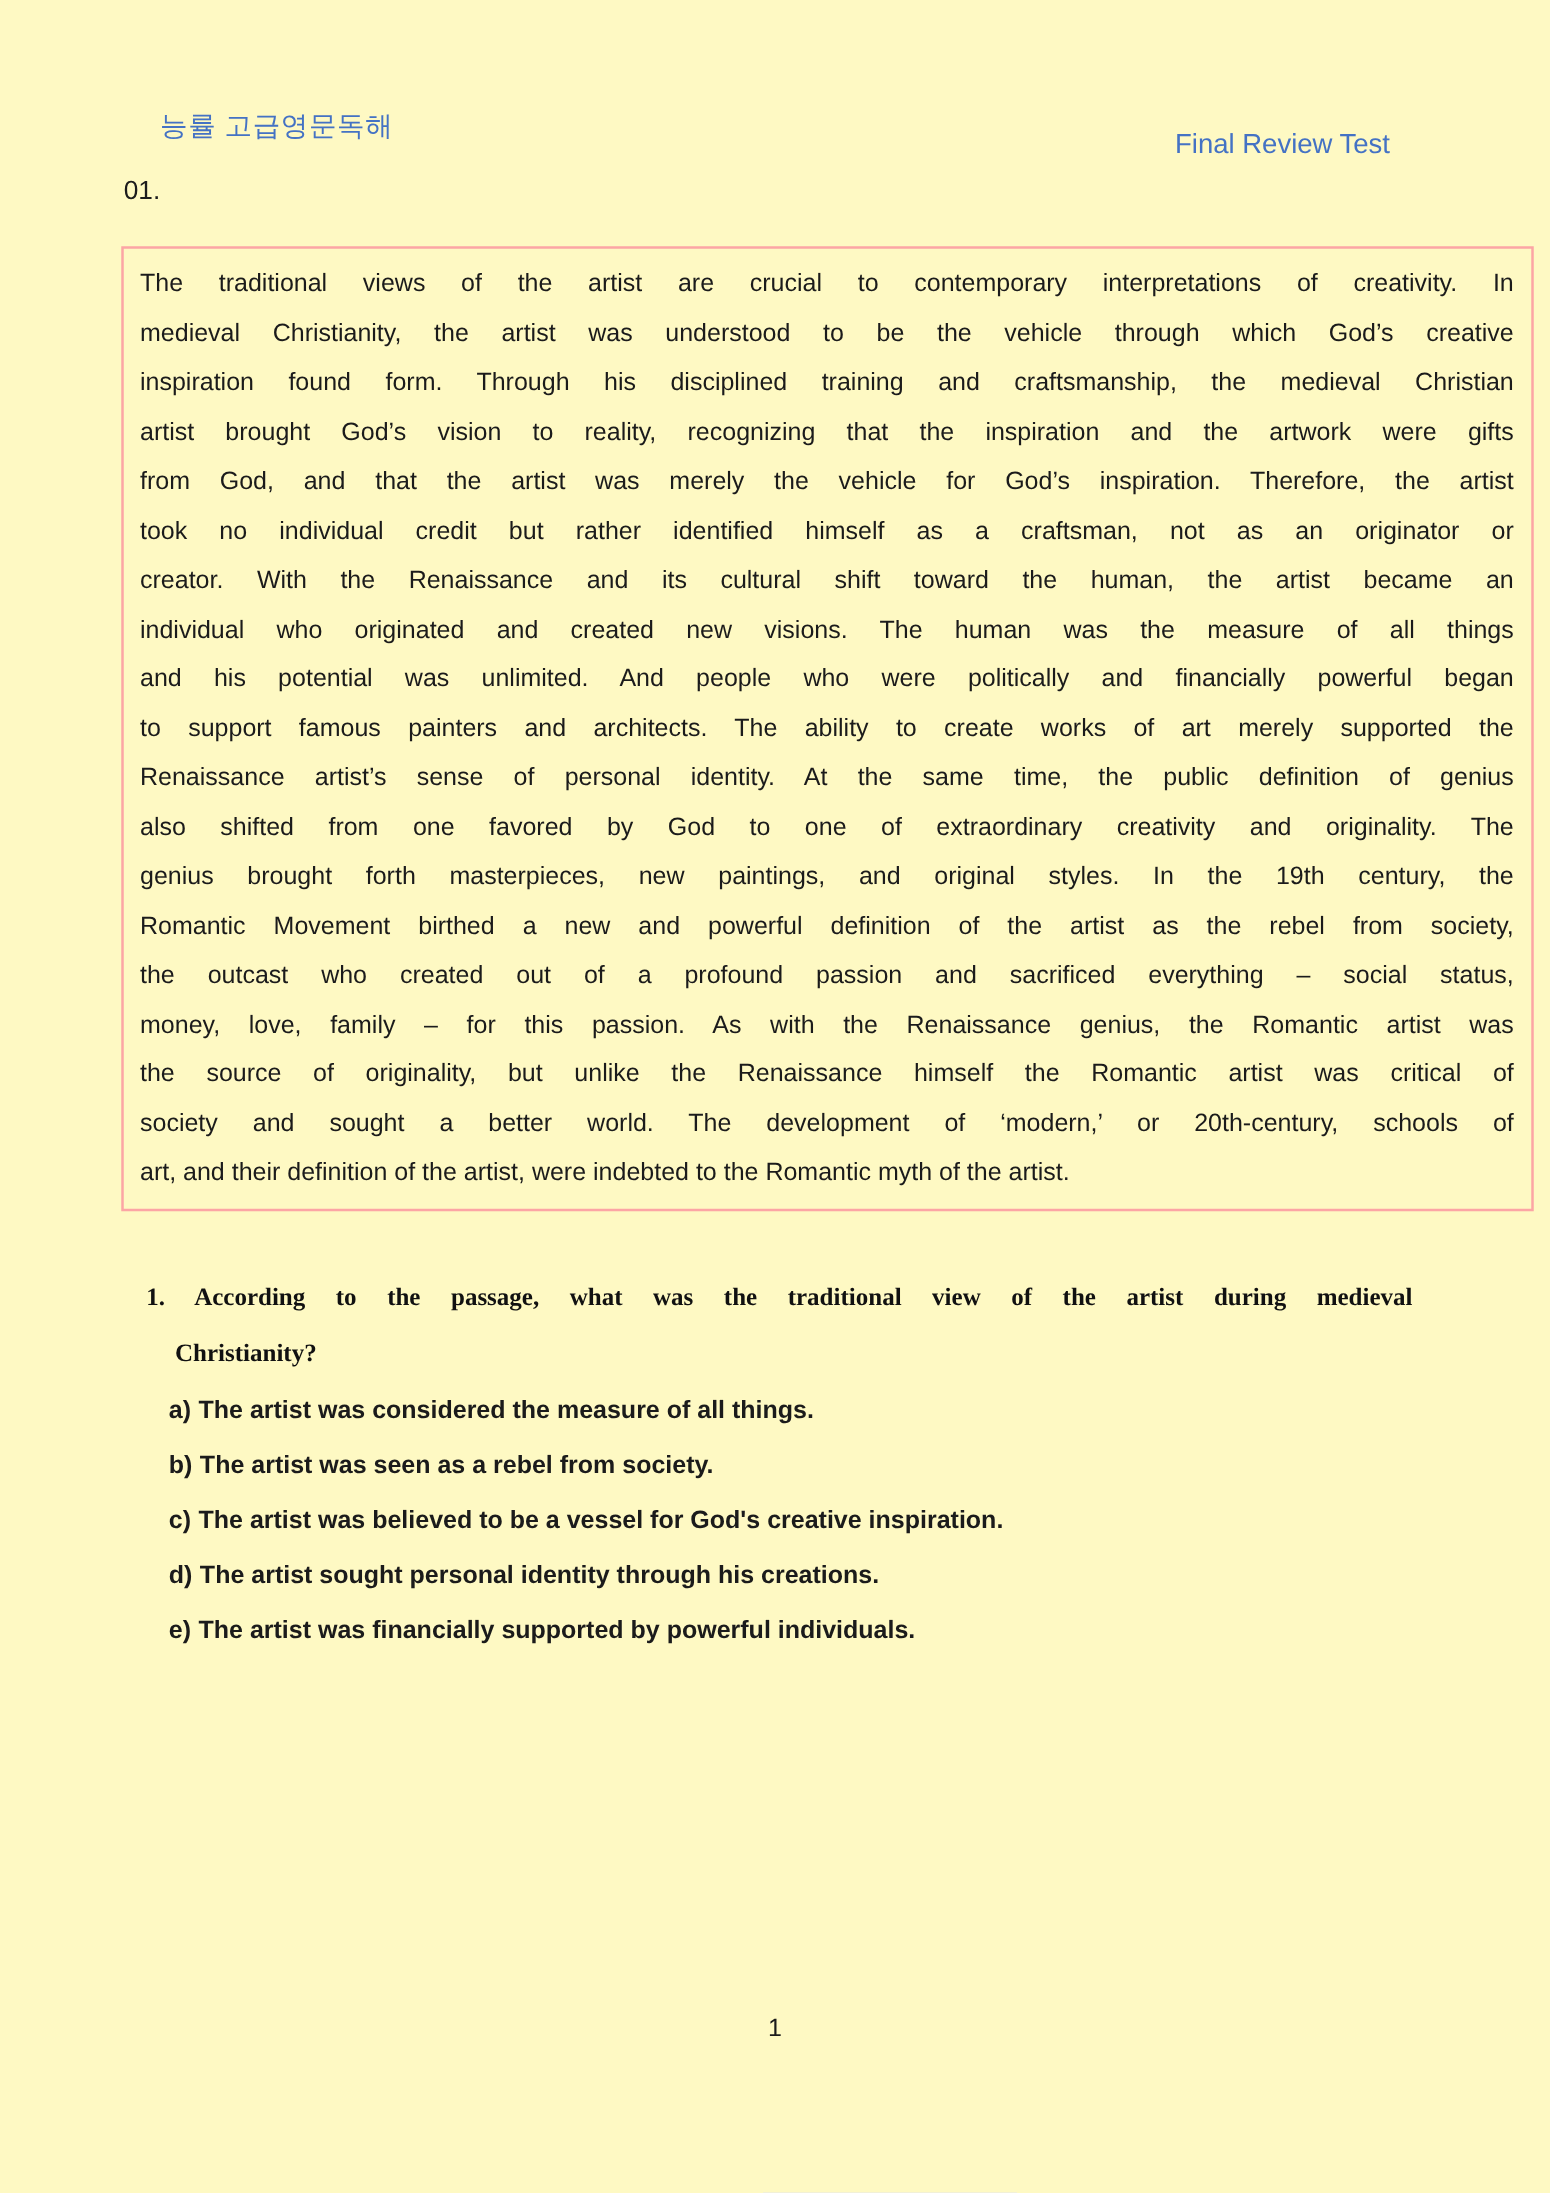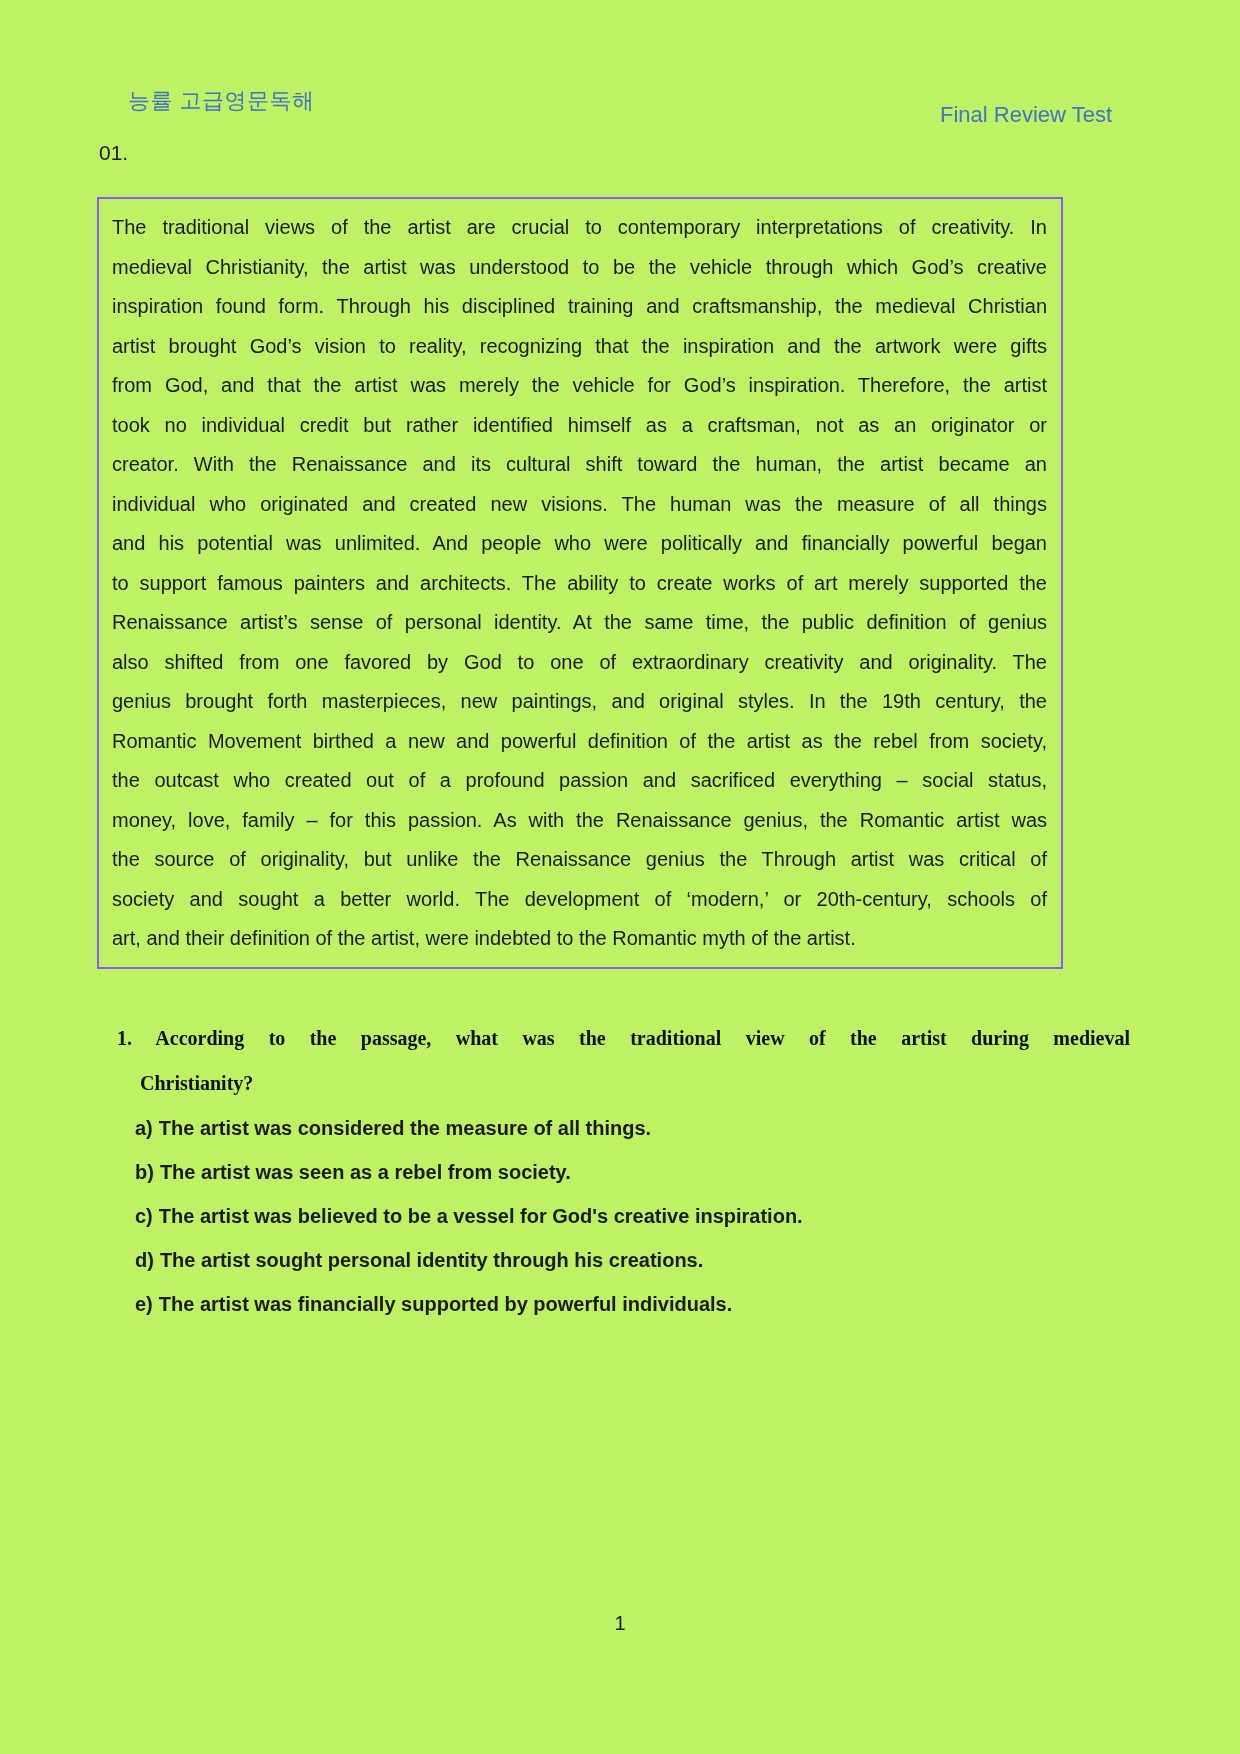--- a/index.html
+++ b/index.html
@@ -1,21 +1,21 @@
 <!DOCTYPE html>
 <html><head>
 <meta charset="utf-8">
 <style>
   html, body { margin: 0; padding: 0; background: #e8e8e8; }
   .page {
     position: relative;
     width: 1240px;
     height: 1754px;
     margin: 0 auto;
-    background: #bef264;
+    background: #fef9c3;
     font-family: "Liberation Sans", "DejaVu Sans", sans-serif;
     color: #1c1c1c;
     overflow: hidden;
   }
   
   .hdr-left {
     position: absolute;
     left: 128px; top: 86px;
     font-size: 22px;
     color: #4472C4;
@@ -31,23 +31,23 @@
   .item-number {
     position: absolute;
     left: 99px; top: 141px;
     font-size: 21px;
     color: #1c1c1c;
   }
   
   .passage-box {
     position: absolute;
     left: 97px; top: 197px;
-    width: 966px;
+    width: 1130px;
     box-sizing: border-box;
-    border: 2px solid #8b5cf6;
+    border: 2px solid #fca5a5;
     padding: 9px 14px 8px 13px;
     font-size: 20px;
     line-height: 39.5px;
     color: #1b1b1b;
   }
   .p-line {
     text-align: justify;
     text-align-last: justify;
     white-space: normal;
   }
@@ -114,21 +114,21 @@
     <div class="p-line">creator.  With the Renaissance and its cultural shift toward the human, the artist became an</div>
     <div class="p-line">individual  who originated and created new visions.  The human was the measure of all things</div>
     <div class="p-line">and his potential was unlimited. And people who were politically and financially powerful began</div>
     <div class="p-line">to support famous painters and architects. The ability to create works of art merely supported the</div>
     <div class="p-line">Renaissance artist’s sense of personal identity. At the same time, the public definition of genius</div>
     <div class="p-line">also shifted from one  favored by God to one of extraordinary creativity and originality. The</div>
     <div class="p-line">genius brought forth masterpieces, new paintings, and original styles. In the 19th century, the</div>
     <div class="p-line">Romantic Movement birthed a new and powerful definition of the artist as the rebel from society,</div>
     <div class="p-line">the outcast who created out of a profound passion and sacrificed everything – social status,</div>
     <div class="p-line">money, love, family – for this passion. As with the Renaissance genius, the Romantic artist was</div>
-    <div class="p-line">the source of originality, but unlike the Renaissance genius the Through artist was critical of</div>
+    <div class="p-line">the source of originality, but unlike the Renaissance himself the Romantic artist was critical of</div>
     <div class="p-line">society and sought a better world.   The development of ‘modern,’ or 20th-century, schools of</div>
     <div class="p-line p-last">art, and their definition of the artist, were indebted to the Romantic myth of the artist.</div>
   </div>
 
   <div class="question">
     <div class="q-line1"><span>1.</span> <span>According to the passage, what was the traditional view of the artist during medieval</span></div>
     <div class="q-line2">Christianity?</div>
   </div>
 
   <div class="options">

